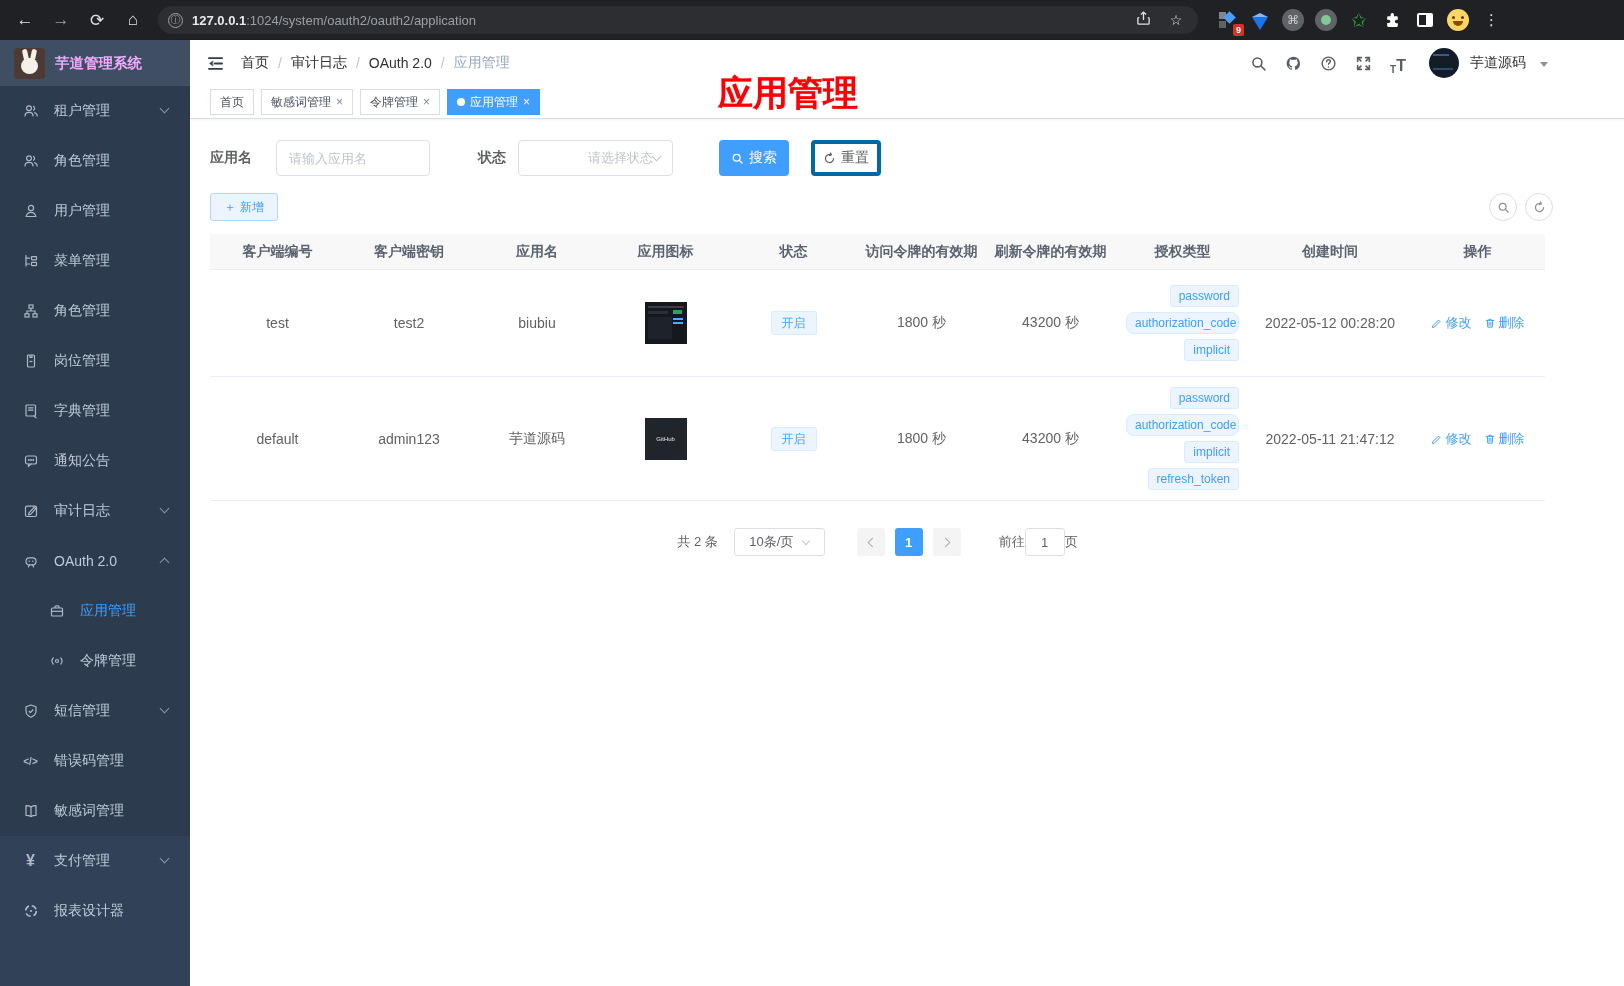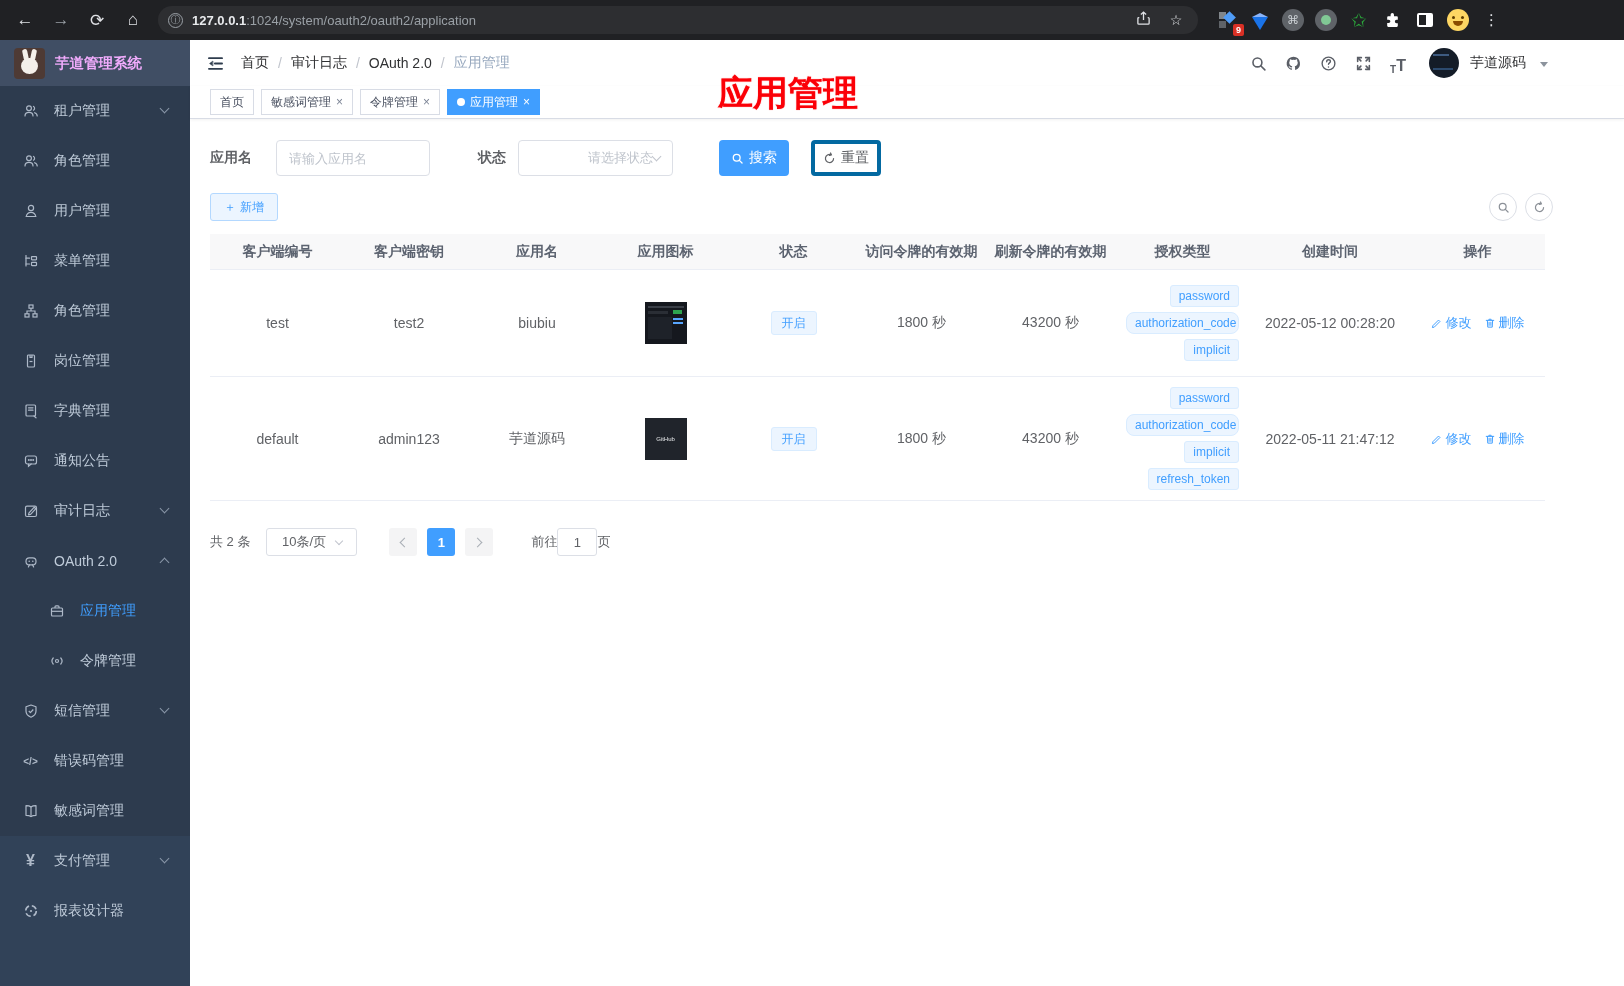--- a/index.html
+++ b/index.html
@@ -136,21 +136,21 @@
   .el-tag { height:22px; line-height:20px; padding:0 8px; background:#ecf5ff; border:1px solid #d9ecff;
     border-radius:3px; color:#409eff; font-size:12px; white-space:nowrap; }
   .grant-stack { display:flex; flex-direction:column; align-items:flex-end; gap:5px; }
   .el-tag.trunc { max-width:113px; overflow:hidden;border-radius:8px; }
   .status-tag { height:24px; line-height:22px; padding:0 10px; }
   .ops { flex-direction:row; gap:12px; }
   .op-link { color:#409eff; font-size:13px; display:inline-flex; align-items:center; gap:3px; cursor:pointer; }
   .op-link svg { width:12px; height:12px; }
 
   
-  .pager { width:1335px; margin-top:27px; display:flex; align-items:center; justify-content:flex-start;
+  .pager { width:1335px; margin-top:27px; display:flex; align-items:center; justify-content:center;
     font-size:13px; color:#606266; gap:0; }
   .pg-total { margin-right:16px; }
   .pg-size { width:91px; height:28px; border:1px solid #dcdfe6; border-radius:3px; display:flex; align-items:center;
     justify-content:center; gap:10px; color:#606266; cursor:pointer; }
   .pg-size .chev2 { width:6px; height:6px; border-right:1.3px solid #c0c4cc; border-bottom:1.3px solid #c0c4cc; transform:rotate(45deg); margin-top:-3px; }
   .pg-arrow { width:28px; height:28px; border-radius:3px; background:#f4f4f5; display:flex; align-items:center;
     justify-content:center; cursor:pointer; }
   .pg-arrow.prev { margin-left:32px; }
   .pg-arrow .a { width:7px; height:7px; border-right:1.6px solid #a9aeb5; border-bottom:1.6px solid #a9aeb5; }
   .pg-arrow .a.left { transform:rotate(135deg); margin-left:3px; }

